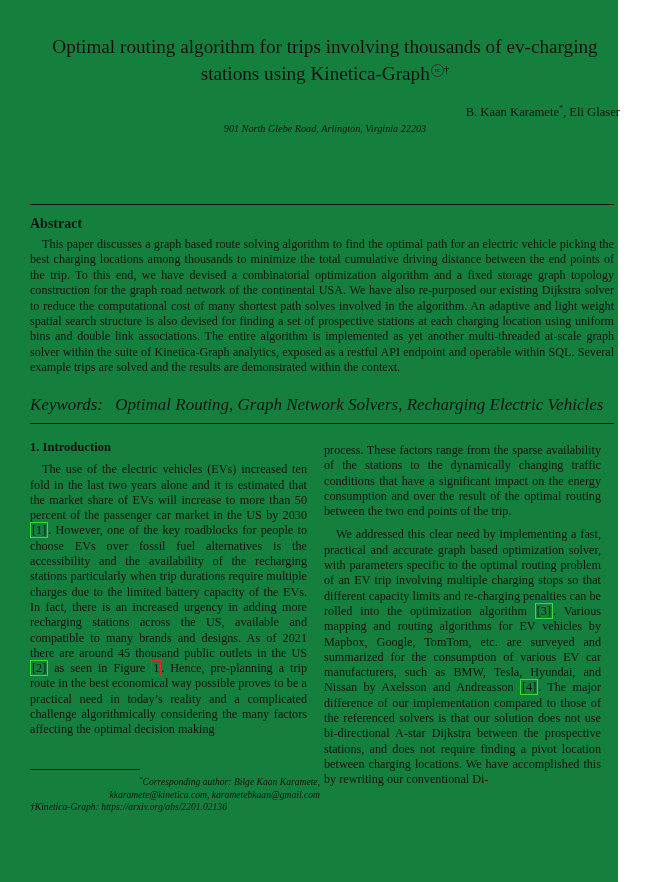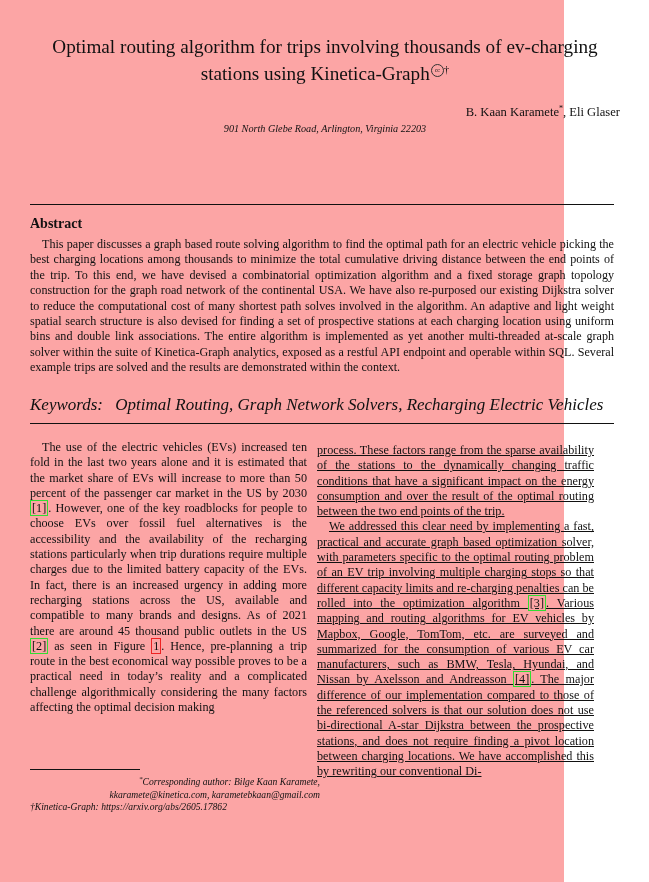--- a/index.html
+++ b/index.html
@@ -1,21 +1,21 @@
 <!DOCTYPE html>
 <html><head>
   <meta charset="utf-8">
   <style>
     html, body { margin: 0; padding: 0; background: #ffffff; }
     body {
       width: 649px; height: 882px; position: relative; overflow: hidden;
       font-family: "DejaVu Serif", "Liberation Serif", serif;
       color: #111;
     }
-    .page { position: absolute; left: 0; top: 0; width: 564px; height: 882px; background: #fca5a5; }
+    .page { position: absolute; left: 0; top: 0; width: 618px; height: 882px; background: #15803d; }
     .title {
       position: absolute; left: 30px; top: 36px; width: 590px;
       text-align: center; font-family: "Liberation Serif", serif;
       font-size: 19.2px; line-height: 22px; color: #111;
     }
     .title sup { font-size: 11px; vertical-align: 7px; }
     .title .cc { display: inline-block; width: 11px; height: 11px; border: 1px solid #333; border-radius: 50%;
       font-size: 6px; line-height: 11px; text-align: center; vertical-align: 8px; margin-left: 1px; }
     .authors {
       position: absolute; left: 30px; top: 101px; width: 590px; text-align: right;
@@ -38,25 +38,25 @@
       font-family: "Liberation Serif", serif; font-size: 12.1px; line-height: 15.4px;
       text-align: justify; text-indent: 12px;
     }
     .keywords {
       position: absolute; left: 30px; top: 397px; width: 584px;
       font-family: "Liberation Serif", serif; font-style: italic; font-size: 17px; line-height: 15px;
     }
     .keywords .kw-label { margin-right: 8px; }
     .col { position: absolute; font-family: "Liberation Serif", serif; font-size: 12.2px; line-height: 15.3px; text-align: justify; }
     .col.left { left: 30px; top: 440px; width: 277px; }
-    .col.right { left: 317px; top: 443px; width: 277px; text-decoration: underline; }
+    .col.right { left: 324px; top: 443px; width: 277px; }
     .sec-head { font-weight: bold; font-size: 12.6px; margin-bottom: 7px; }
     .para { text-indent: 12px; margin: 0; }
     .para.noindent { text-indent: 0; }
-    .para + .para { }
+    .para + .para { margin-top: 8px; }
     .cite-g { border: 1px solid #33dd33; padding: 0 1px; }
     .cite-r { border: 1px solid #ee2222; padding: 0 1px; }
     .fn-rule { position: absolute; left: 30px; top: 769px; width: 110px; border-top: 0.8px solid #111; }
     .footnotes {
       position: absolute; left: 30px; top: 773px; width: 290px;
       font-family: "Liberation Serif", serif; font-style: italic; font-size: 9.6px; line-height: 12.4px;
     }
     .footnotes .fn1 { text-indent: 12px; text-align: right; }
     .footnotes sup { font-size: 7px; }
   </style>
@@ -84,27 +84,28 @@
   <div class="abstract-body">This paper discusses a graph based route solving algorithm to find the optimal path for an electric vehicle picking the best charging locations among thousands to minimize the total cumulative driving distance between the end points of the trip.  To this end, we have devised a combinatorial optimization algorithm and a fixed storage graph topology construction for the graph road network of the continental USA. We have also re-purposed our existing Dijkstra solver to reduce the computational cost of many shortest path solves involved in the algorithm.  An adaptive and light weight spatial search structure is also devised for finding a set of prospective stations at each charging location using uniform bins and double link associations. The entire algorithm is implemented as yet another multi-threaded at-scale graph solver within the suite of Kinetica-Graph analytics, exposed as a restful API endpoint and operable within SQL. Several example trips are solved and the results are demonstrated within the context.</div>
 
   <div class="keywords">
     <span class="kw-label">Keywords:</span>
     <span>Optimal Routing, Graph Network Solvers, Recharging Electric Vehicles</span>
   </div>
 
   <div class="rule r2"></div>
 
   <div class="col left">
+    <div class="sec-head">1.  Introduction</div>
     <p class="para"><span>The use of the electric vehicles (EVs) increased ten fold in the last two years alone and it is estimated that the market share of EVs will increase to more than 50 percent of the passenger car market in the US by 2030 </span><span class="cite-g">[1]</span><span>.  However, one of the key roadblocks for people to choose EVs over fossil fuel alternatives is the accessibility and the availability of the recharging stations particularly when trip durations require multiple charges due to the limited battery capacity of the EVs. In fact, there is an increased urgency in adding more recharging stations across the US, available and compatible to many brands and designs.  As of 2021 there are around 45 thousand public outlets in the US </span><span class="cite-g">[2]</span><span> as seen in Figure </span><span class="cite-r">1</span><span>.  Hence, pre-planning a trip route in the best economical way possible proves to be a practical need in today’s reality and a complicated challenge algorithmically considering the many factors affecting the optimal decision making</span></p>
   </div>
 
   <div class="col right">
     <p class="para noindent">process. These factors range from the sparse availability of the stations to the dynamically changing traffic conditions that have a significant impact on the energy consumption and over the result of the optimal routing between the two end points of the trip.</p>
     <p class="para"><span>We addressed this clear need by implementing a fast, practical and accurate graph based optimization solver, with parameters specific to the optimal routing problem of an EV trip involving multiple charging stops so that different capacity limits and re-charging penalties can be rolled into the optimization algorithm </span><span class="cite-g">[3]</span><span>. Various mapping and routing algorithms for EV vehicles by Mapbox, Google, TomTom, etc.  are surveyed and summarized for the consumption of various EV car manufacturers, such as BMW, Tesla, Hyundai, and Nissan by Axelsson and Andreasson </span><span class="cite-g">[4]</span><span>. The major difference of our implementation compared to those of the referenced solvers is that our solution does not use bi-directional A-star Dijkstra between the prospective stations, and does not require finding a pivot location between charging locations.  We have accomplished this by rewriting our conventional Di-</span></p>
   </div>
 
   <div class="fn-rule"></div>
   <div class="footnotes">
     <div class="fn1"><sup>*</sup><span>Corresponding author:  Bilge Kaan Karamete, kkaramete@kinetica.com,  karametebkaan@gmail.com</span></div>
-    <div><span>†</span><span>Kinetica-Graph:  https://arxiv.org/abs/2605.17862</span></div>
+    <div><span>†</span><span>Kinetica-Graph:  https://arxiv.org/abs/2201.02136</span></div>
   </div>
 
 </div>
 
 </body></html>

